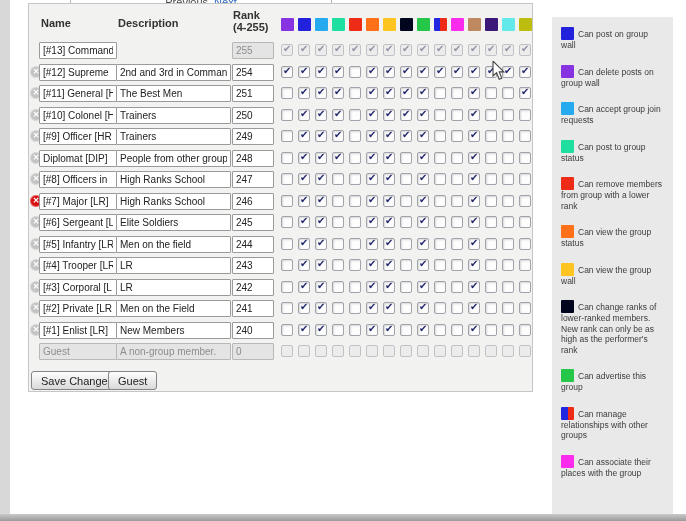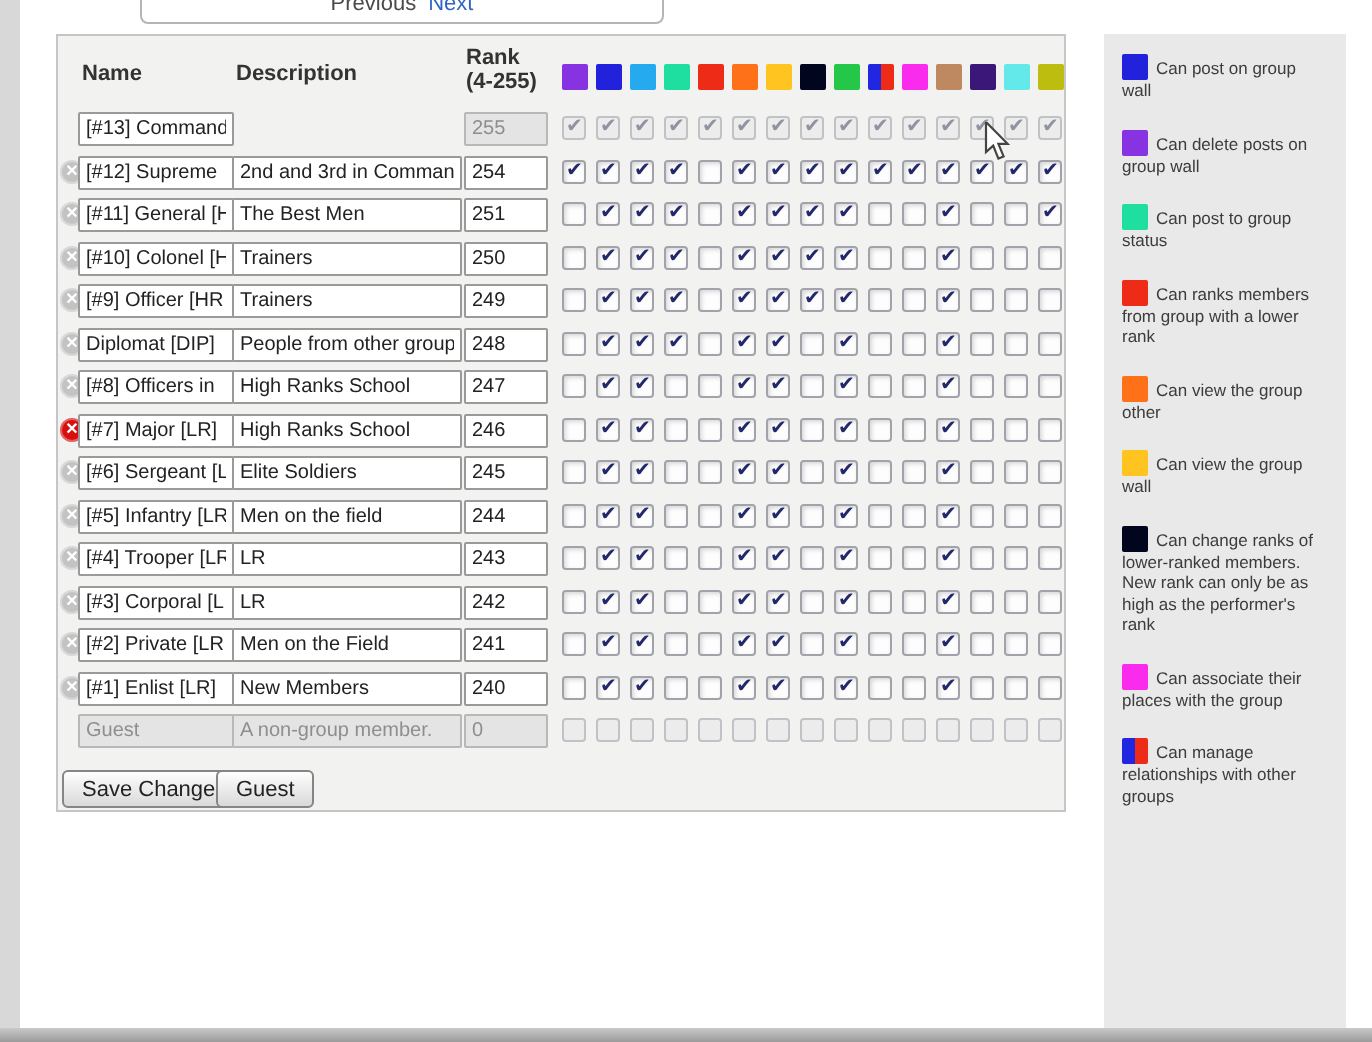--- a/index.html
+++ b/index.html
@@ -15,21 +15,21 @@
     position:absolute;left:70px;top:-22px;width:262px;height:34px;
     background:#fff;border:1px solid #b5b5b5;border-radius:4px;
     display:flex;align-items:flex-end;justify-content:center;
     font-size:11px;padding-bottom:3px;box-sizing:border-box;
   }
   .pager .prev{color:#4a4a4a;margin-right:6px;}
   .pager .next{color:#2f66c4;}
 
   
   .tablebox{
-    position:absolute;left:28px;top:17px;width:505px;height:389px;
+    position:absolute;left:28px;top:3px;width:505px;height:389px;
     background:#f2f2f1;border:1px solid #c6c6c6;box-sizing:border-box;text-decoration:underline;
   }
   .hdr{position:absolute;font-size:11px;font-weight:bold;color:#333;}
   .hdr.name{left:12px;top:13px;}
   .hdr.desc{left:89px;top:13px;}
   .hdr.rank{left:204px;top:5px;line-height:12px;}
   .swatch{position:absolute;top:14px;width:13px;height:13px;border-radius:1px;}
 
   .row{position:absolute;left:0;width:503px;height:18px;}
   .row input[type=text]{
@@ -429,35 +429,37 @@
   <button class="btn save">Save Changes</button>
   <button class="btn create">Guest</button>
 </div>
 
 <div class="legend">
   <div>
   <div class="litem"><span class="lsw" style="background: rgb(34, 34, 221);"></span><span class="ltext">Can post on group wall</span></div>
 
   <div class="litem"><span class="lsw" style="background: rgb(136, 51, 225);"></span><span class="ltext">Can delete posts on group wall</span></div>
 
+  <div class="litem"><span class="lsw" style="background: rgb(37, 169, 239);"></span><span class="ltext">Can accept group join requests</span></div>
 
   <div class="litem"><span class="lsw" style="background: rgb(31, 223, 160);"></span><span class="ltext">Can post to group status</span></div>
 
-  <div class="litem"><span class="lsw" style="background: rgb(238, 43, 23);"></span><span class="ltext">Can ranks members from group with a lower rank</span></div>
-
-  <div class="litem"><span class="lsw" style="background: rgb(255, 113, 25);"></span><span class="ltext">Can view the group other</span></div>
+  <div class="litem"><span class="lsw" style="background: rgb(238, 43, 23);"></span><span class="ltext">Can remove members from group with a lower rank</span></div>
+
+  <div class="litem"><span class="lsw" style="background: rgb(255, 113, 25);"></span><span class="ltext">Can view the group status</span></div>
 
   <div class="litem"><span class="lsw" style="background: rgb(255, 196, 31);"></span><span class="ltext">Can view the group wall</span></div>
 
   <div class="litem"><span class="lsw" style="background: rgb(1, 5, 30);"></span><span class="ltext">Can change ranks of lower-ranked members. New rank can only be as high as the performer's rank</span></div>
 
+  <div class="litem"><span class="lsw" style="background: rgb(37, 199, 72);"></span><span class="ltext">Can advertise this group</span></div>
+
+  <div class="litem"><span class="lsw" style="background: linear-gradient(90deg, rgb(33, 38, 224) 0px, rgb(33, 38, 224) 50%, rgb(238, 43, 23) 50%, rgb(238, 43, 23) 100%);"></span><span class="ltext">Can manage relationships with other groups</span></div>
 
   <div class="litem"><span class="lsw" style="background: rgb(251, 43, 238);"></span><span class="ltext">Can associate their places with the group</span></div>
-
-  <div class="litem"><span class="lsw" style="background: linear-gradient(90deg, rgb(33, 38, 224) 0px, rgb(33, 38, 224) 50%, rgb(238, 43, 23) 50%, rgb(238, 43, 23) 100%);"></span><span class="ltext">Can manage relationships with other groups</span></div>
 
 </div>
 </div>
 
 <div class="cursor">
   <svg width="16" height="20" viewBox="0 0 16 20">
     <polygon points="1,0 1,15 4.6,11.8 7.2,18.3 9.8,17.2 7.2,10.9 11.8,10.9" fill="#ffffff" stroke="#444" stroke-width="1.1"></polygon>
   </svg>
 </div>
 

